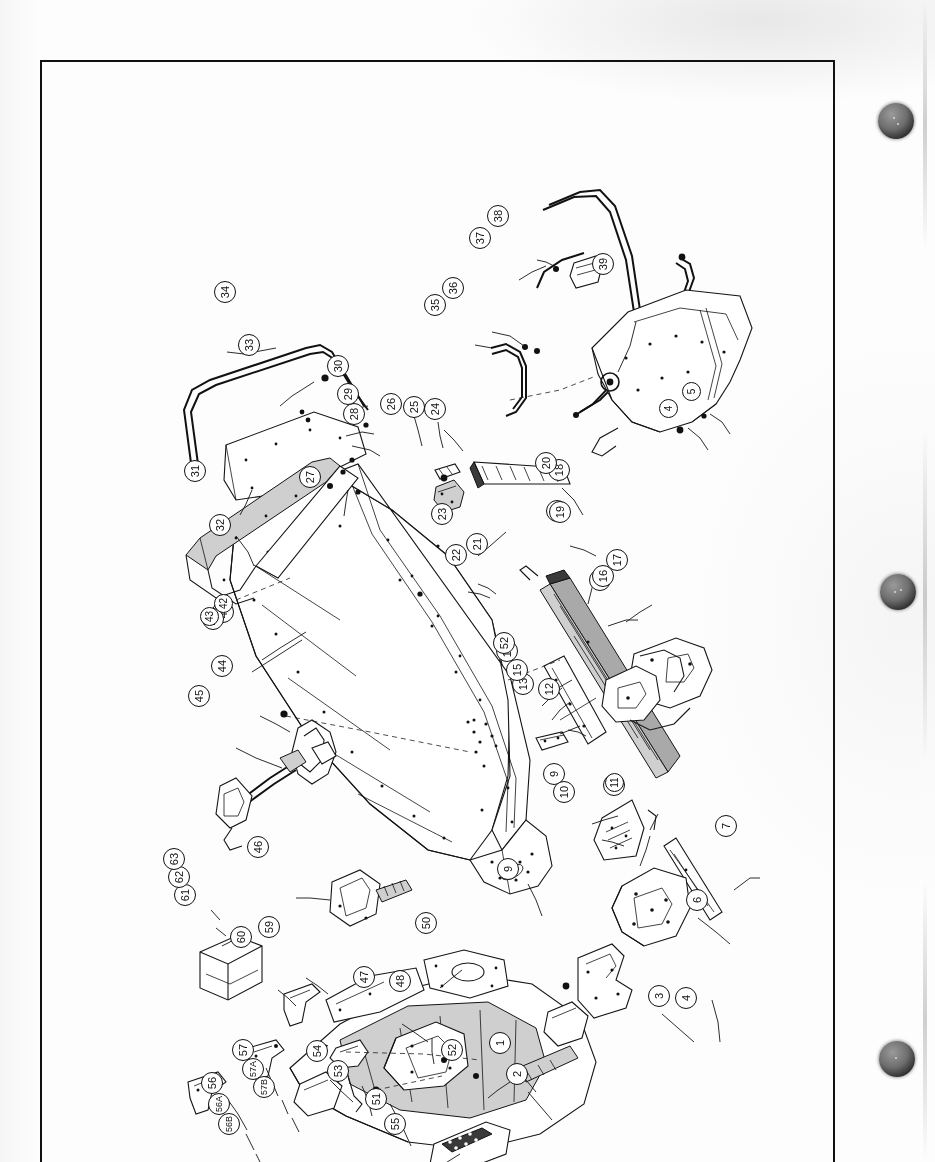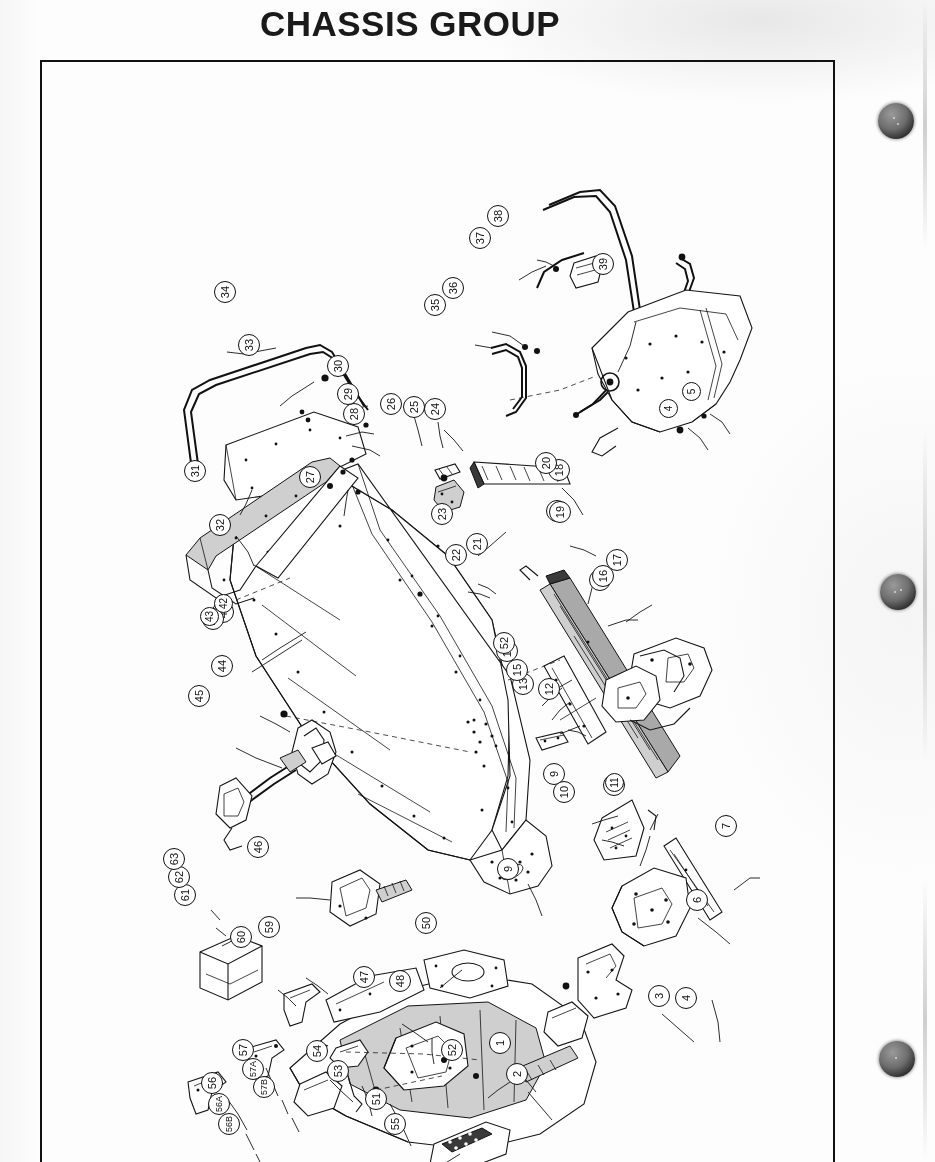--- a/index.html
+++ b/index.html
@@ -116,21 +116,20 @@
   .face-gg { fill: #a9a9a9; stroke: #151515; stroke-width: 1.0; }
   .face-d { fill: #3a3a3a; stroke: #111; stroke-width: 1.0; }
 </style>
 </head>
 <body>
 
 <div id="page">
 
   <div id="scan-tint"></div>
 
-  <div id="page-title">CHASSIS GROUP</div>
 
   <div id="diagram-frame"></div>
 
   <div class="scan-streak" style="top:0px;height:250px;"></div>
   <div class="scan-streak" style="top:430px;height:330px;"></div>
   <div class="scan-streak" style="top:880px;height:280px;"></div>
 
   <div id="diagram-canvas">
     <svg class="art" viewBox="0 0 795 1102" xmlns="http://www.w3.org/2000/svg">
 

